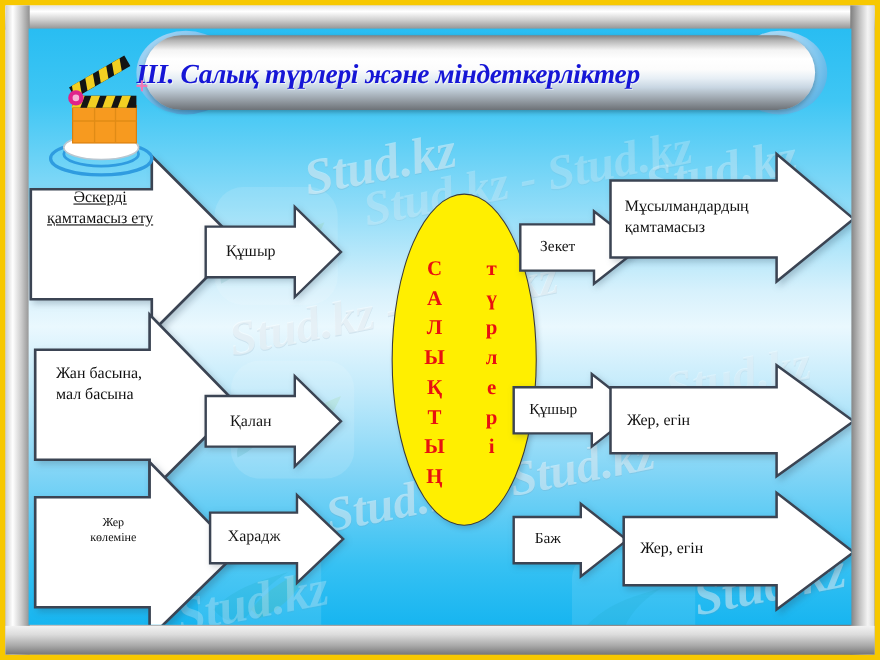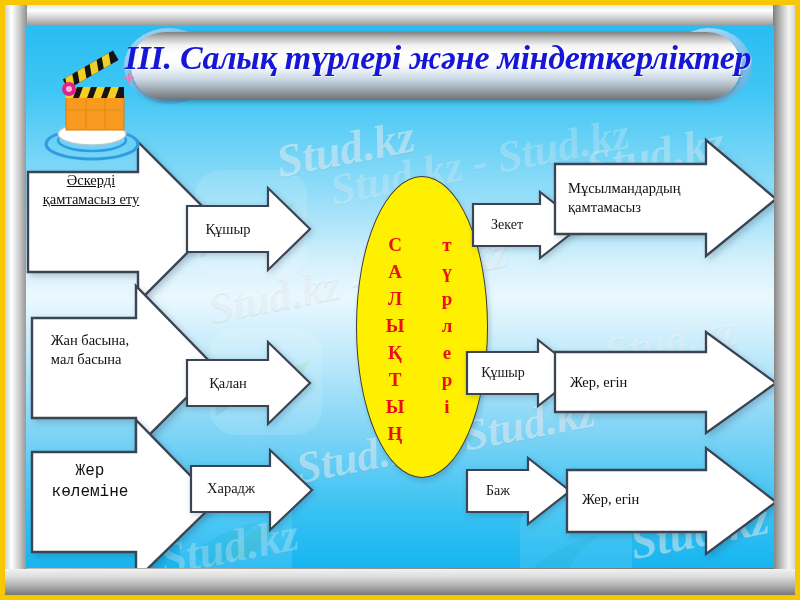--- a/index.html
+++ b/index.html
@@ -79,25 +79,24 @@
     background:radial-gradient(ellipse at 35% 35%, #cfe9fb 0%, #8cc9f2 45%, #4ea8e0 75%, #2a86c2 100%);
     opacity:.95;
   }
   #title-cap-right{
     position:absolute;left:640px;top:2px;width:86px;height:76px;
     border-radius:50%;
     background:radial-gradient(ellipse at 40% 35%, #dff0fd 0%, #9ed4f5 45%, #5cb2e4 78%, #2f8ec7 100%);
     opacity:.95;
   }
   #title-text{
-    position:absolute;left:98px;top:12px;width:628px;height:40px;
-    text-align:center;
+    position:absolute;left:98px;top:22px;width:628px;height:40px;
     font-family:"Liberation Serif", serif;
     font-style:italic;font-weight:bold;
-    font-size:34px;line-height:40px;
+    font-size:25px;line-height:40px;
     color:#1616d6;
     letter-spacing:-0.3px;
     text-shadow:1px 1px 0 rgba(255,255,255,.6);
     white-space:nowrap;
   }
 
   
   #clapper{position:absolute;left:10px;top:18px;width:120px;height:118px;}
   
   .head-svg{position:absolute;overflow:visible;}
@@ -188,23 +187,23 @@
     </svg>
     <div style="position:absolute;left:14px;top:296px;width:100px;height:56px;
                 display:flex;align-items:center;justify-content:center;text-align:left;
                 font-family:'Liberation Serif',serif;font-size:14.5px;line-height:1.3;color:#101010;
                 white-space:pre-line;">Жан басына,
 мал басына</div>
 
     <svg class="head-svg" style="left:4px;top:390px;" width="210" height="170" viewBox="0 0 210 170">
       <path d="M2 36 L106 36 L106 4 L186 86 L106 164 L106 136 L2 136 Z" fill="#ffffff" stroke="#3b4453" stroke-width="2.4" style="filter:drop-shadow(3px 3px 3px rgba(40,60,80,.25))"></path>
     </svg>
-    <div style="position:absolute;left:14px;top:428px;width:100px;height:56px;
+    <div style="position:absolute;left:27px;top:428px;width:100px;height:56px;
                 display:flex;align-items:center;justify-content:center;text-align:center;
-                font-family:Liberation Mono, monospace;font-size:16px;line-height:1.3;color:#101010;
+                font-family:Liberation Serif, serif;font-size:11px;line-height:1.3;color:#101010;
                 white-space:pre-line;">Жер
 көлеміне</div>
 
     <svg class="head-svg" style="left:160px;top:160px;" width="130" height="86" viewBox="0 0 130 86">
       <path d="M1 20 L82 20 L82 2 L124 43 L82 84 L82 66 L1 66 Z" fill="#ffffff" stroke="#3b4453" stroke-width="2.2" style="filter:drop-shadow(2px 2px 3px rgba(40,60,80,.25))"></path>
     </svg>
     <div style="position:absolute;left:162px;top:180px;width:80px;height:46px;
                 display:flex;align-items:center;justify-content:center;
                 font-family:'Liberation Serif',serif;font-size:14.5px;color:#161616;">Құшыр</div>
 

